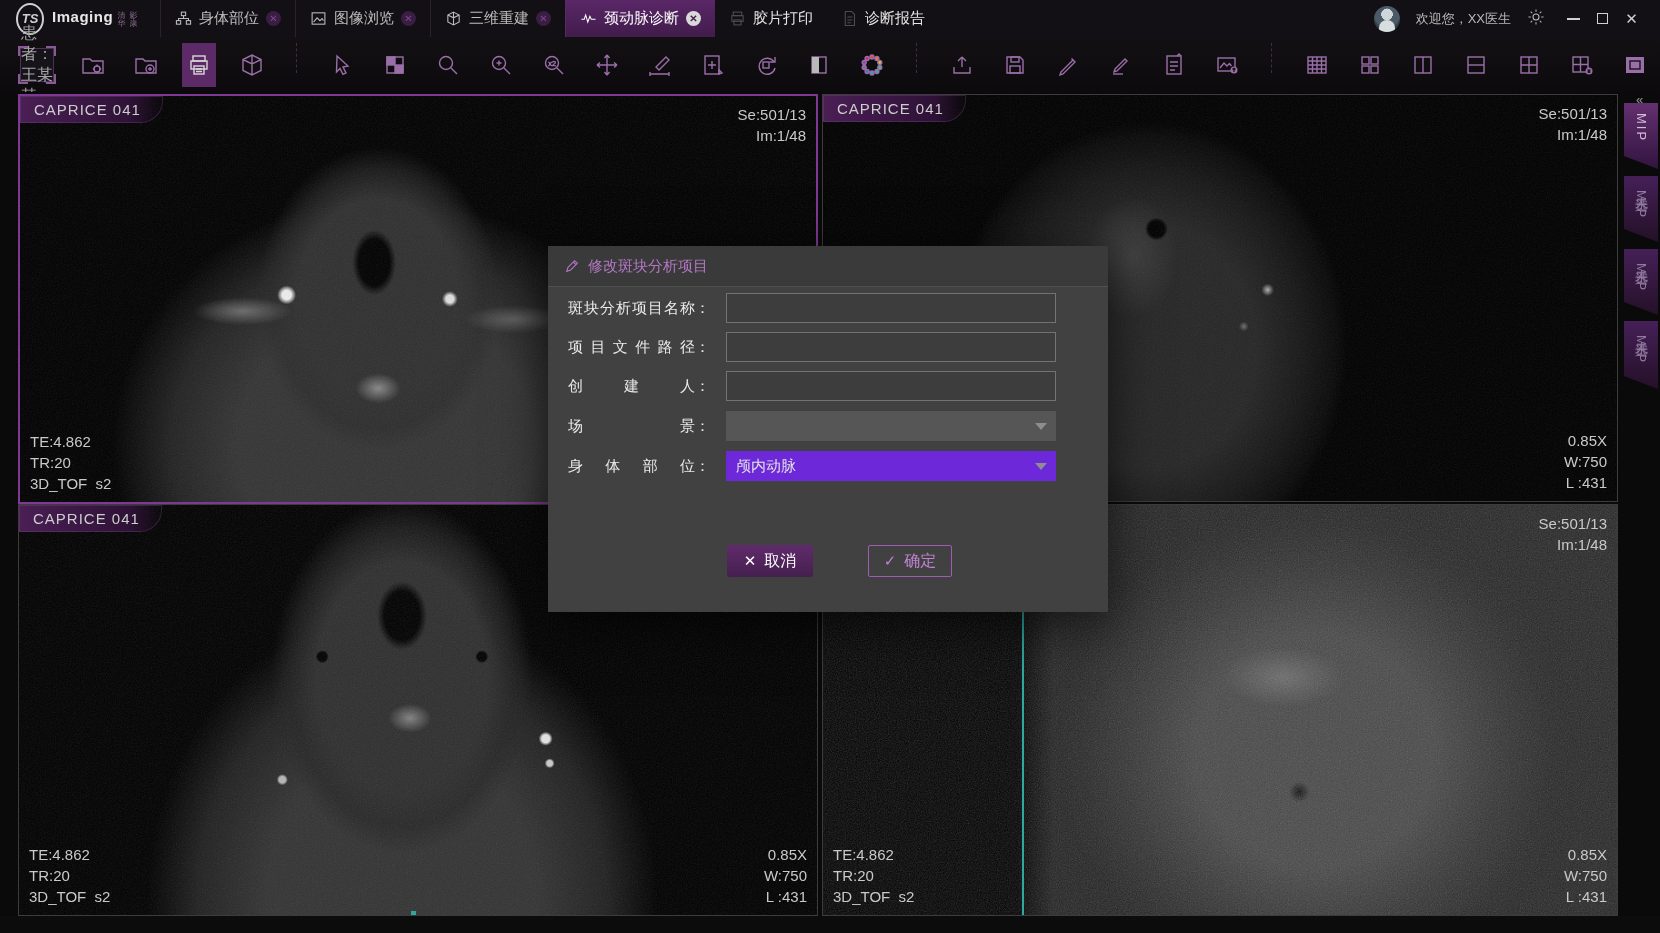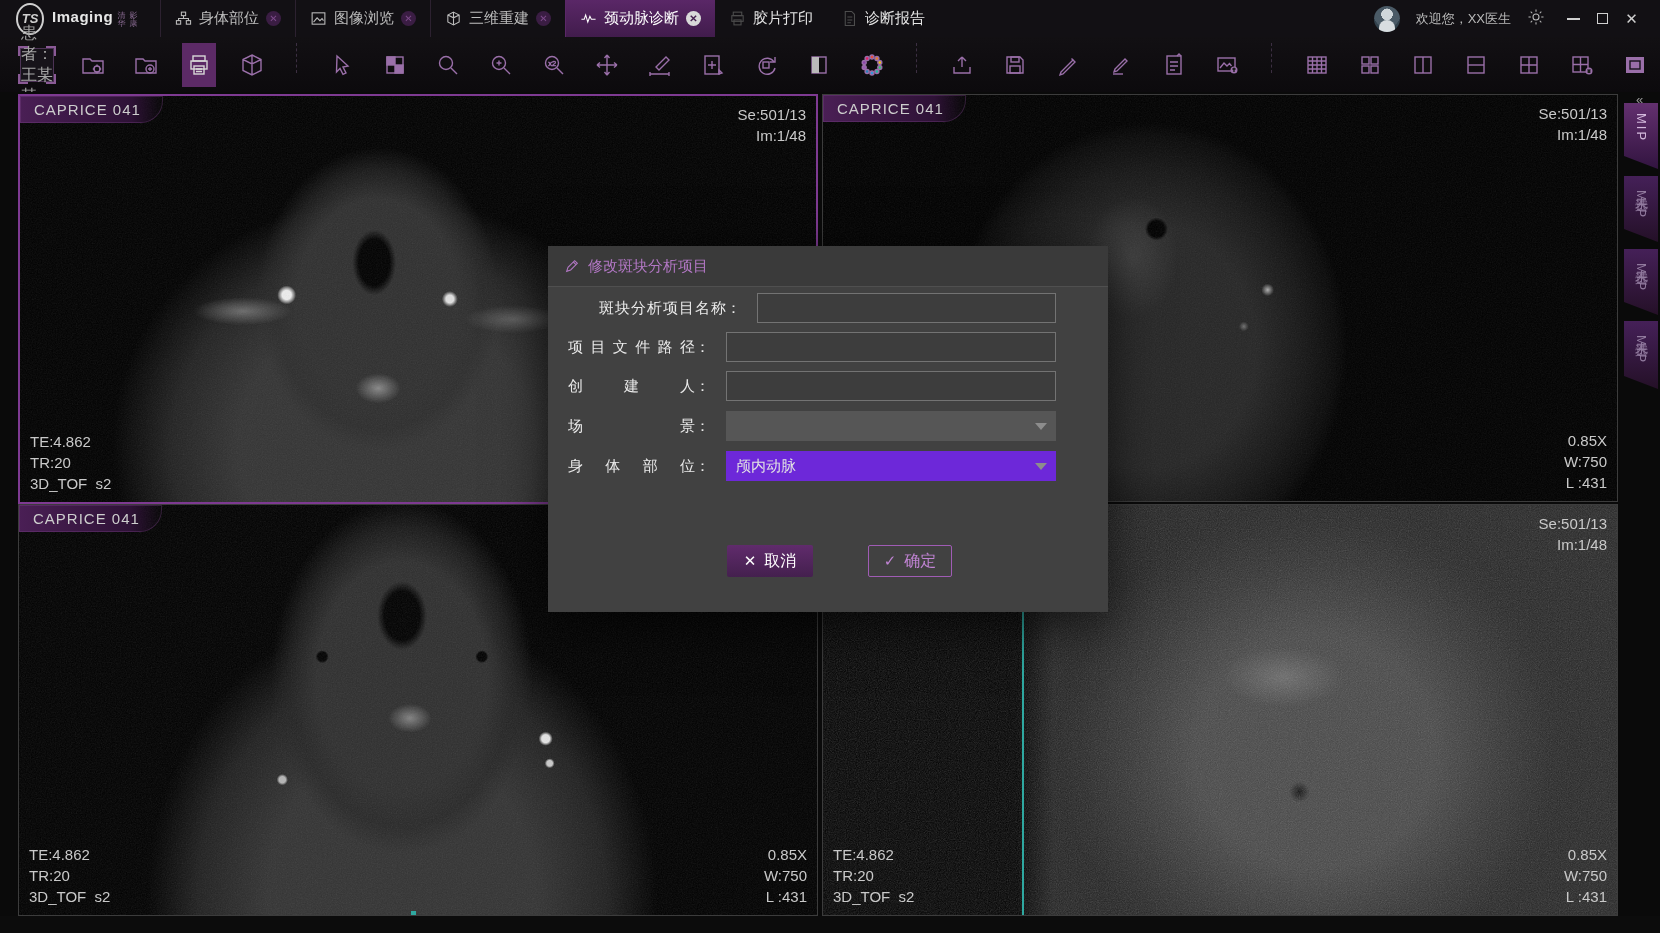--- a/index.html
+++ b/index.html
@@ -521,21 +521,21 @@
 
 <div id="dialog">
   <div class="dlg-header">
     <svg viewBox="0 0 24 24">
         <path d="M4 20l2-6L16 4l4 4L10 18l-6 2z"></path>
         <path d="M14 6l4 4"></path>
       </svg>
     <span>修改斑块分析项目</span>
   </div>
 
-  <div class="dlg-row" style="top:47px;margin-left:31px;">
+  <div class="dlg-row" style="top:47px;">
     <span class="dlg-label">
         <span class="lbl-txt">斑块分析项目名称</span>
         <span>：</span>
       </span>
     <span class="dlg-field"><input class="dlg-input" value="" style=""></span>
   </div>
 
   <div class="dlg-row" style="top:86px;">
     <span class="dlg-label">
         <span class="lbl-txt">项目文件路径</span>

